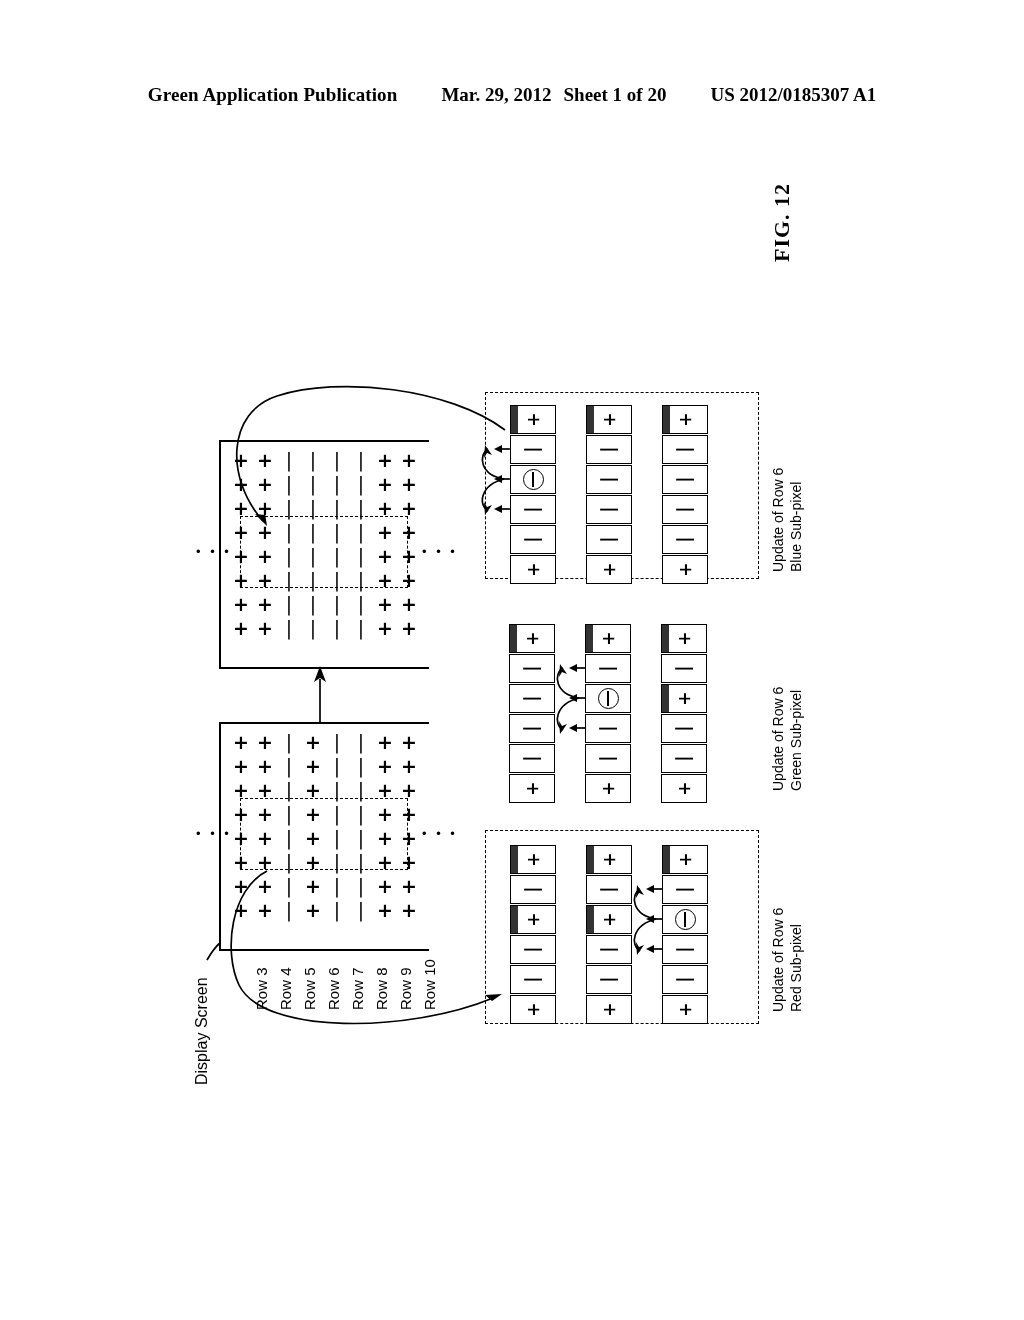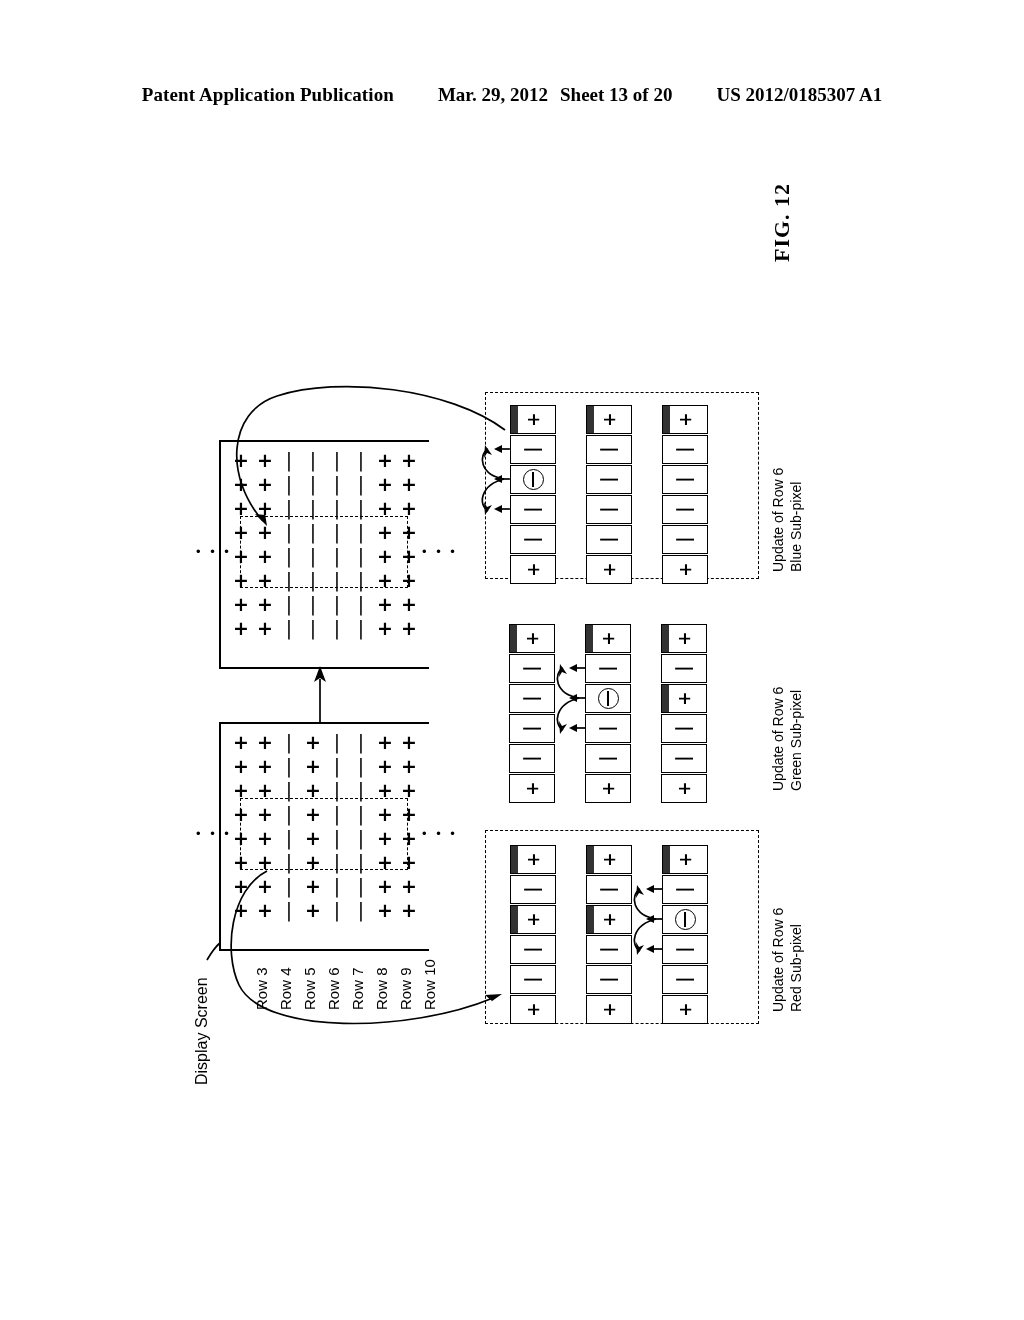--- a/index.html
+++ b/index.html
@@ -75,25 +75,25 @@
           transform:rotate(-90deg);transform-origin:left top;text-align:left;}
 
   svg{overflow:visible;display:block;}
   .ink{fill:none;stroke:#000;stroke-width:1.7;}
   .inkfill{fill:#000;}
 </style>
 </head>
 <body>
 
 <div id="hdr">
-  <span class="h-pub">Patent Application Publication</span>
+  <span class="h-pub">Green Application Publication</span>
   <span class="h-gap1"></span>
   <span>Mar. 29, 2012</span>
   <span class="h-gap2"></span>
-  <span>Sheet 13 of 20</span>
+  <span>Sheet 1 of 20</span>
   <span class="h-gap3"></span>
   <span>US 2012/0185307 A1</span>
 </div>
 
 <div id="figlabel">FIG. 12</div>
 
 <div id="screenlabel">Display Screen</div>
 <svg id="screenlead" viewBox="0 0 30 26">
   <path class="ink" d="M29,1 C20,2 12,8 2,25"></path>
 </svg>

